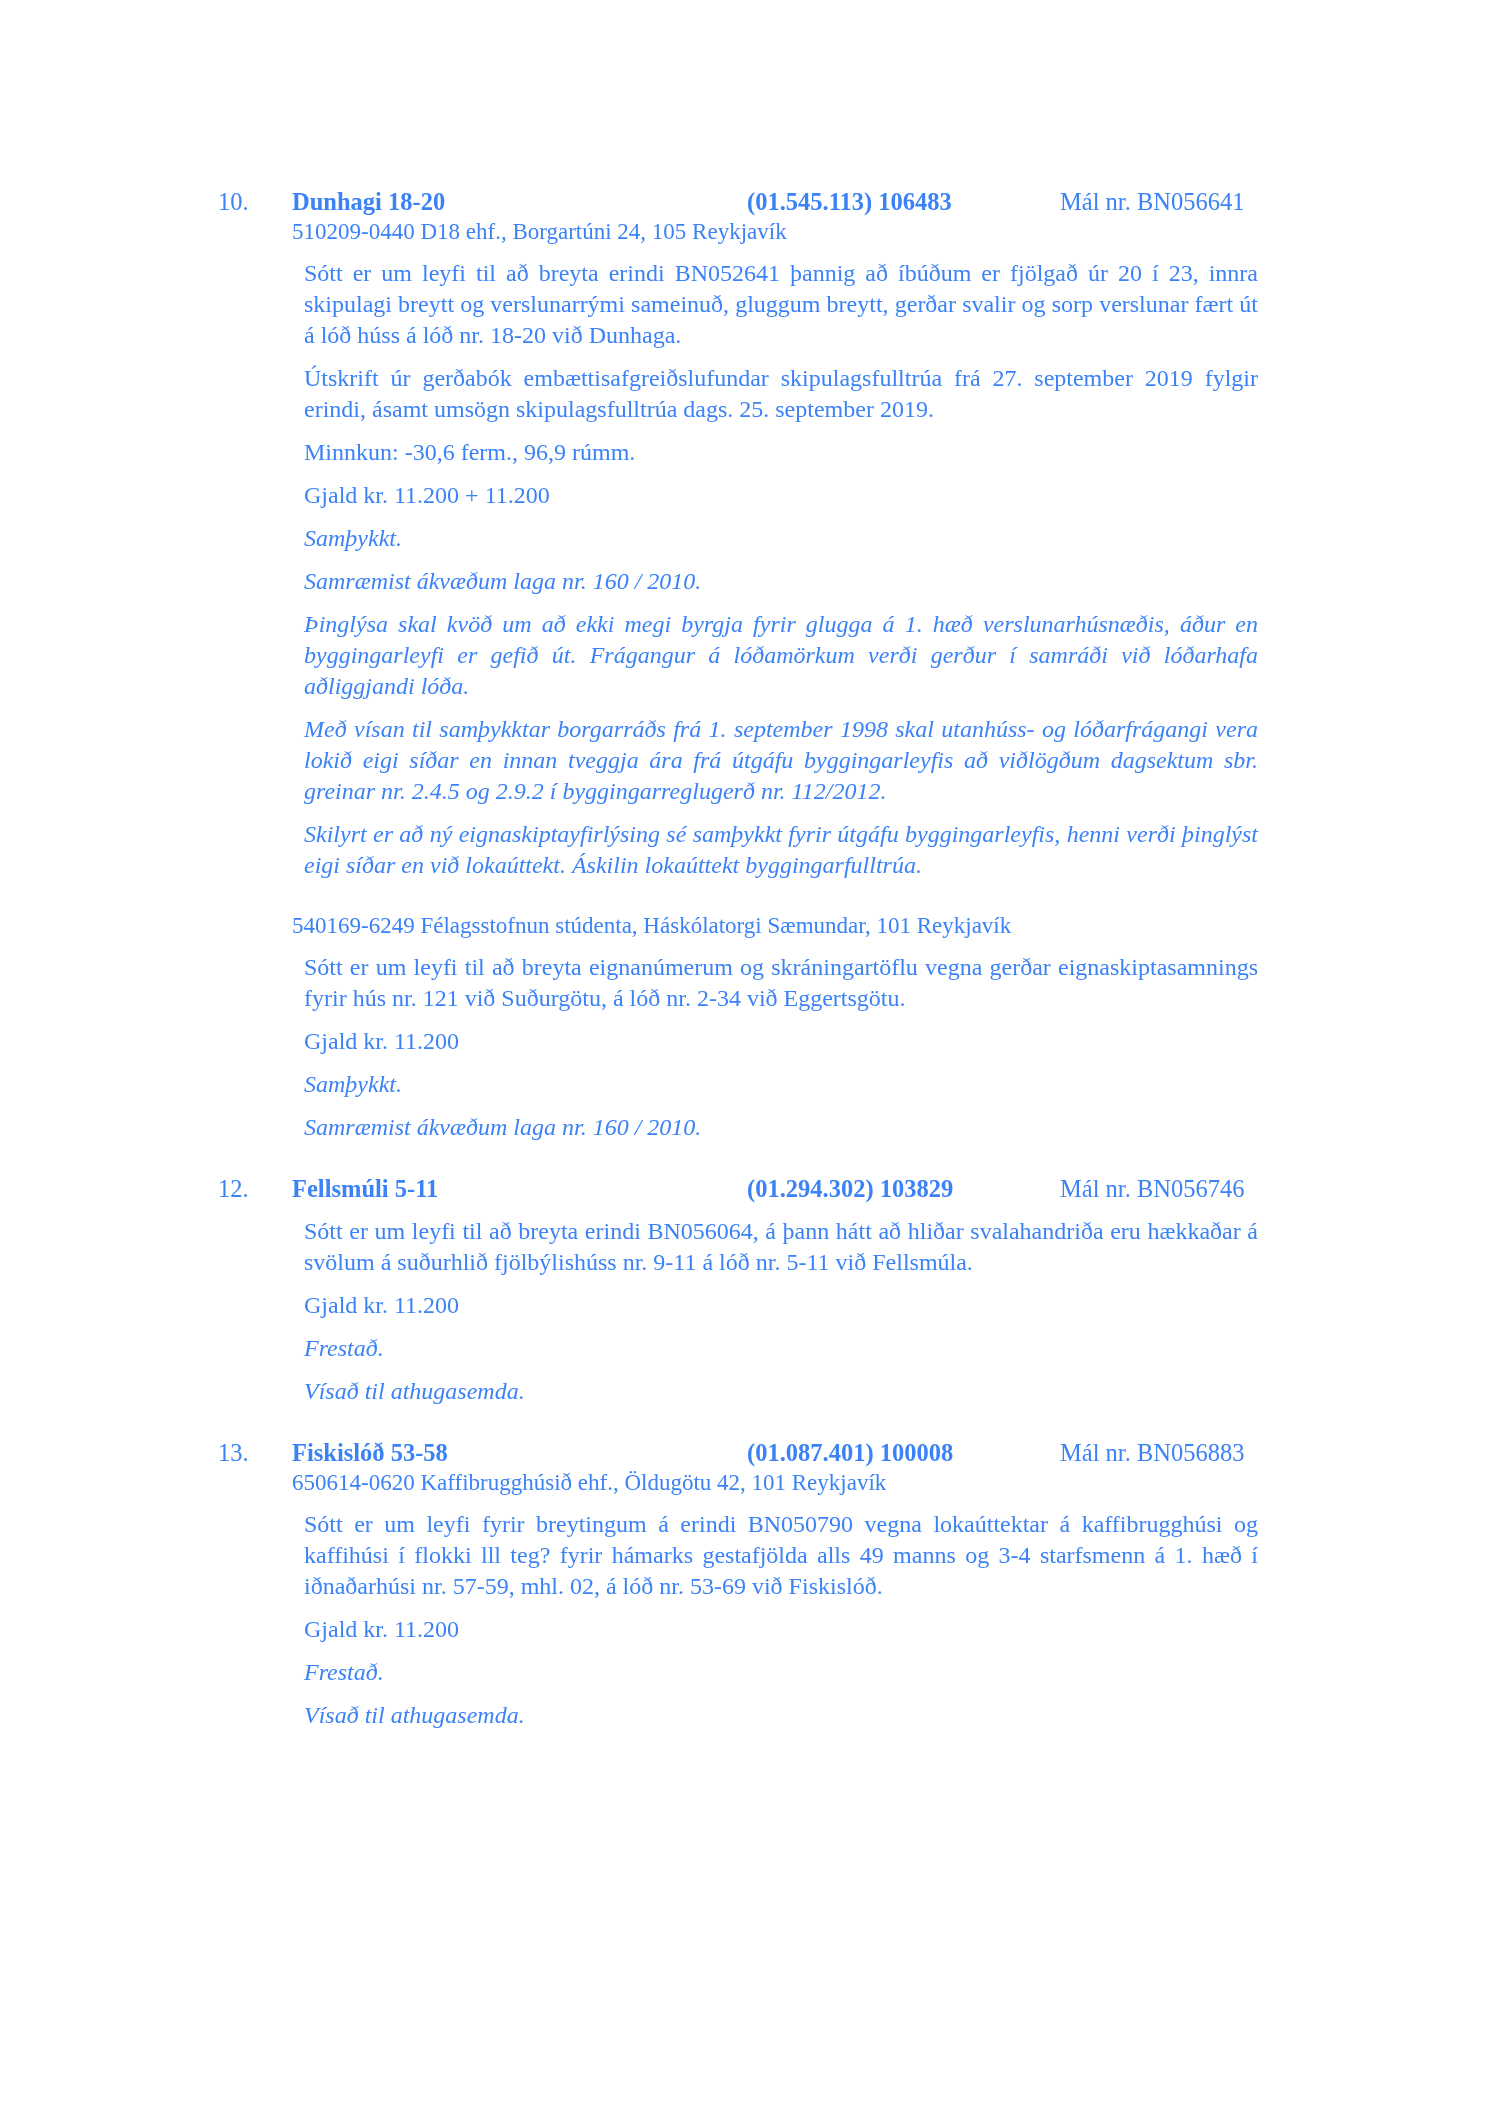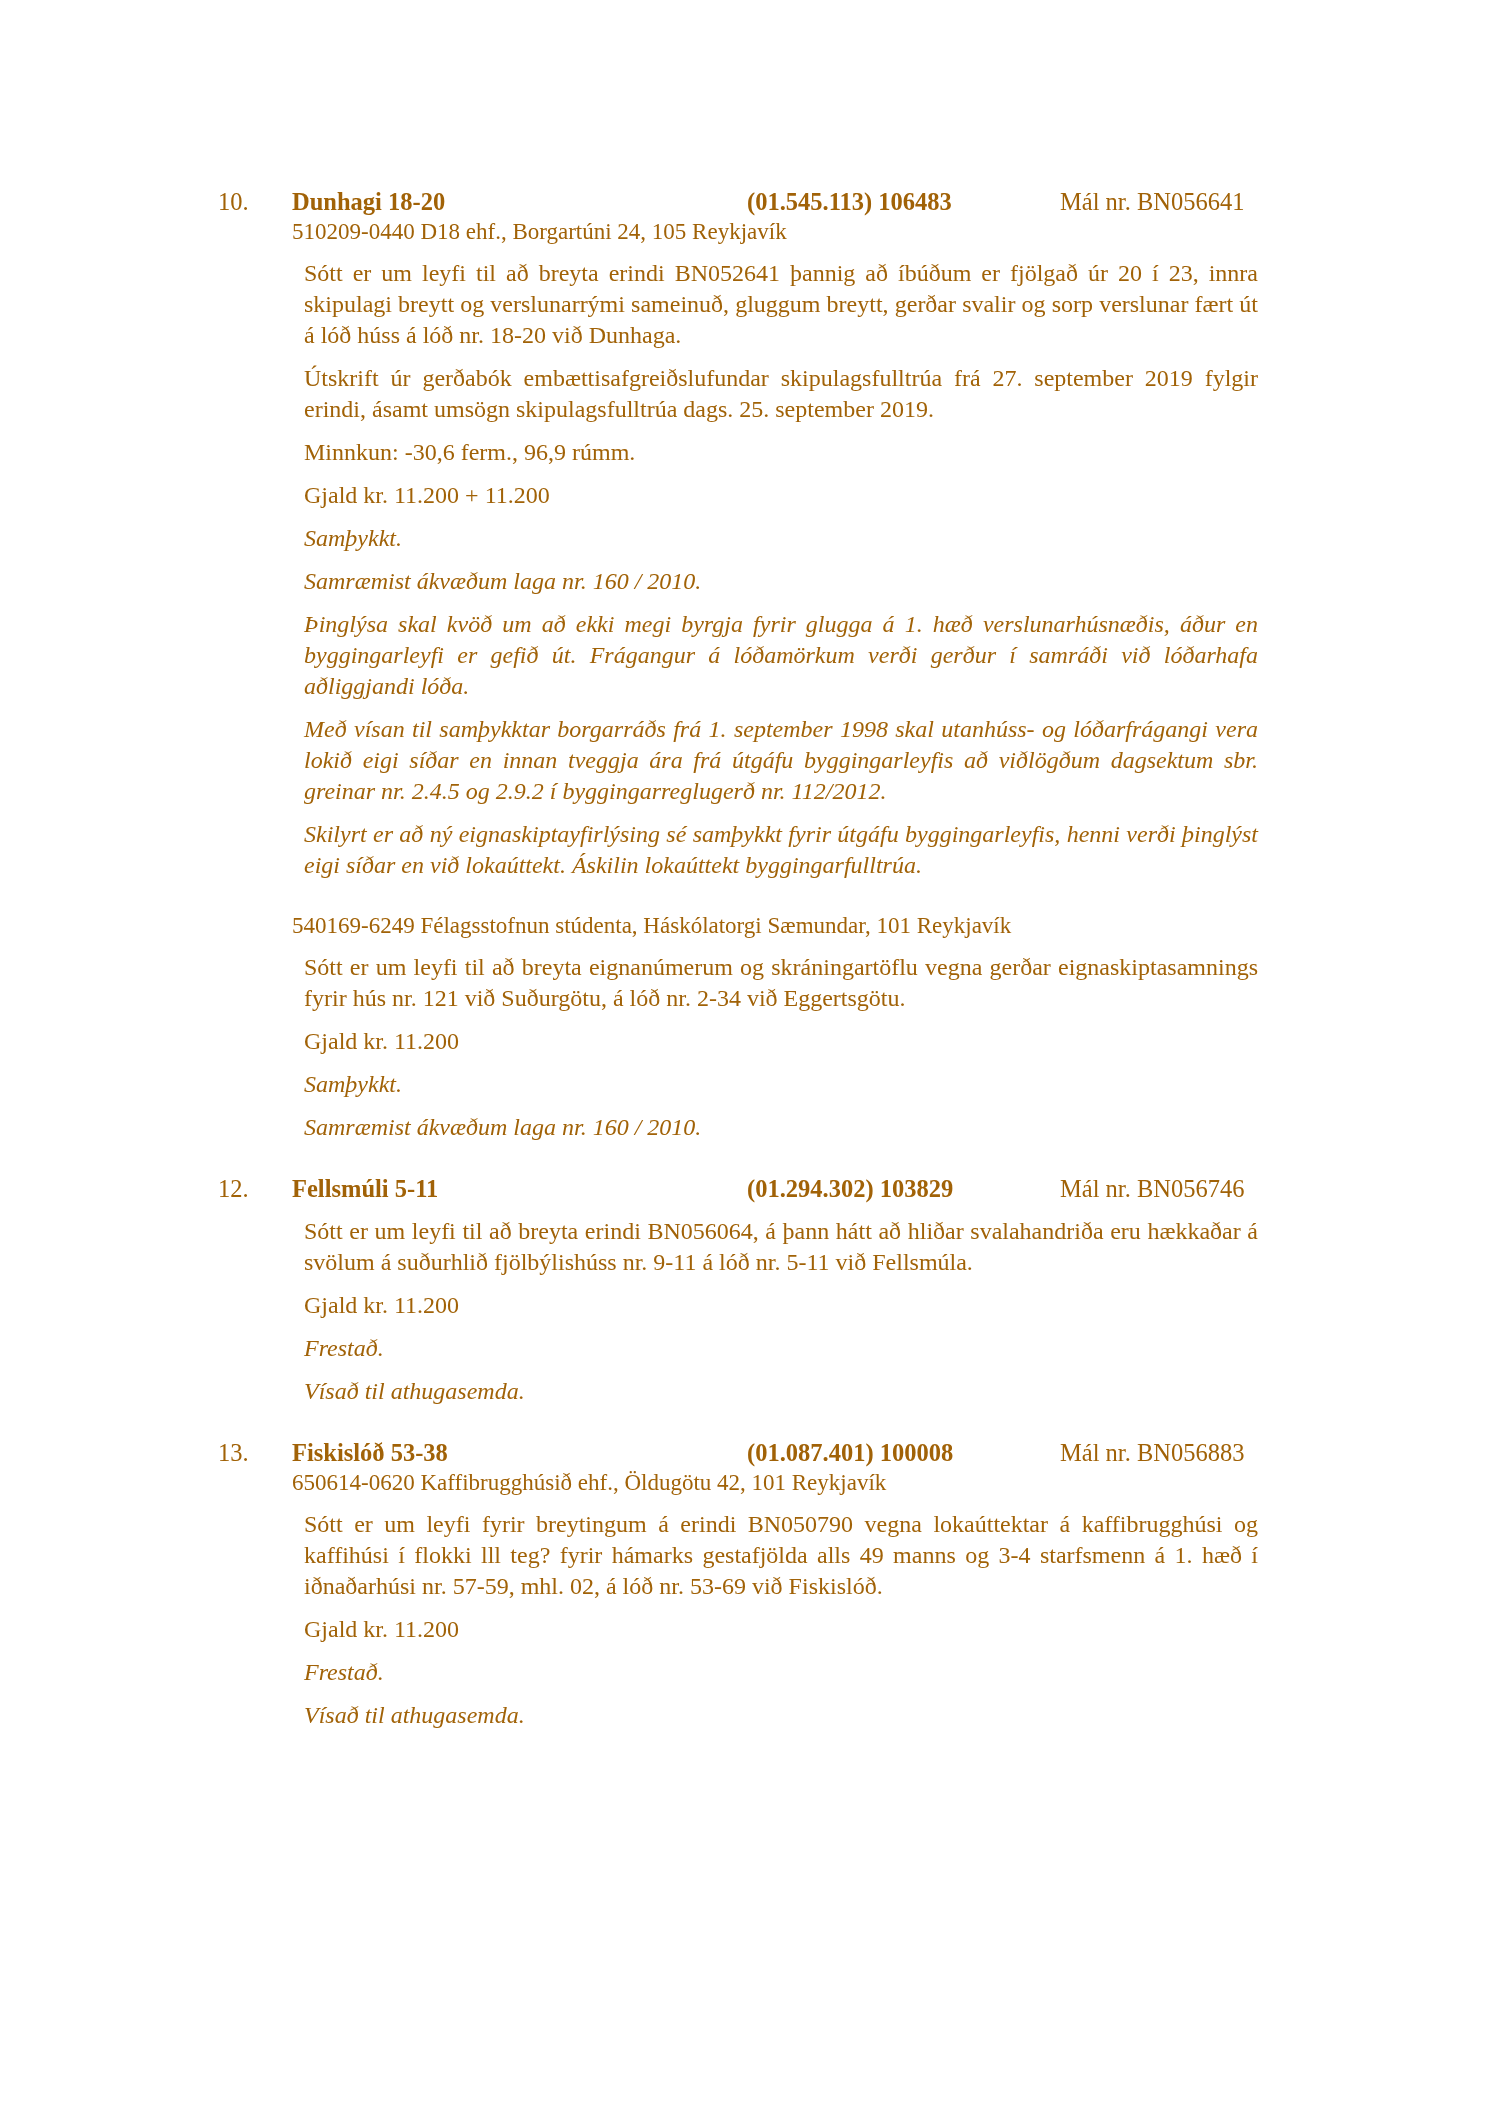--- a/index.html
+++ b/index.html
@@ -5,21 +5,21 @@
   html, body {
     margin: 0;
     padding: 0;
     background: #ffffff;
   }
   .page {
     position: relative;
     width: 1500px;
     height: 1794px;
     background: #ffffff;
-    color: #a16207;
+    color: #3b82f6;
     font-family: "Liberation Serif", "DejaVu Serif", serif;
     overflow: hidden;
   }
   .content {
     position: absolute;
     left: 292px;
     top: 186px;
     width: 978px;
   }
   .item {
@@ -123,21 +123,21 @@
           <p class="para justify">Sótt er um leyfi til að breyta erindi BN056064, á þann hátt að hliðar svalahandriða eru hækkaðar á svölum á suðurhlið fjölbýlishúss nr. 9-11 á lóð nr. 5-11 við Fellsmúla.</p>
           <p class="para">Gjald kr. 11.200</p>
           <p class="para italic">Frestað.</p>
           <p class="para italic">Vísað til athugasemda.</p>
         </div>
   </section>
 
   <section class="item">
     <div class="item-head">
       <span class="item-num">13.</span>
-      <span class="item-title">Fiskislóð 53-38</span>
+      <span class="item-title">Fiskislóð 53-58</span>
       <span class="item-ref">(01.087.401) 100008</span>
       <span class="item-case">Mál nr. BN056883</span>
     </div>
     <div class="item-applicant">650614-0620 Kaffibrugghúsið ehf., Öldugötu 42, 101 Reykjavík</div>
     <div class="paras">
           <p class="para justify">Sótt er um leyfi fyrir breytingum á erindi BN050790 vegna lokaúttektar á kaffibrugghúsi og kaffihúsi í flokki lll teg? fyrir hámarks gestafjölda alls 49 manns og 3-4 starfsmenn á 1. hæð í iðnaðarhúsi nr. 57-59, mhl. 02, á lóð nr. 53-69 við Fiskislóð.</p>
           <p class="para">Gjald kr. 11.200</p>
           <p class="para italic">Frestað.</p>
           <p class="para italic">Vísað til athugasemda.</p>
         </div>

